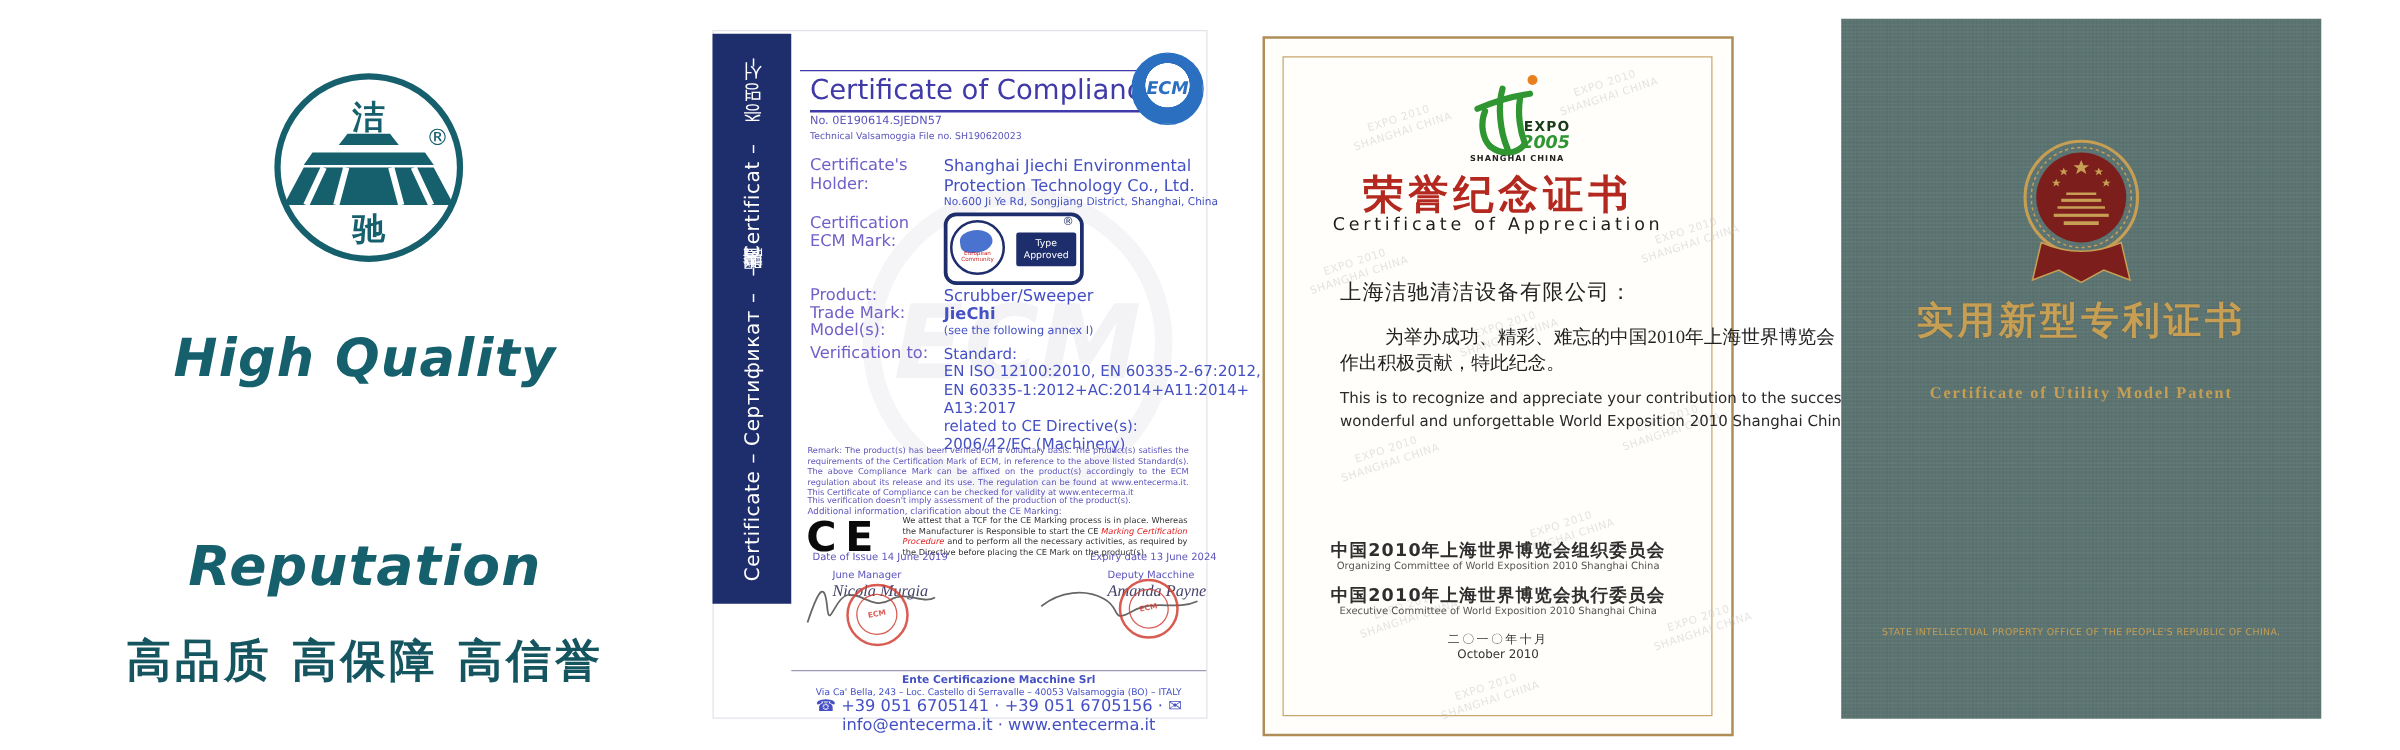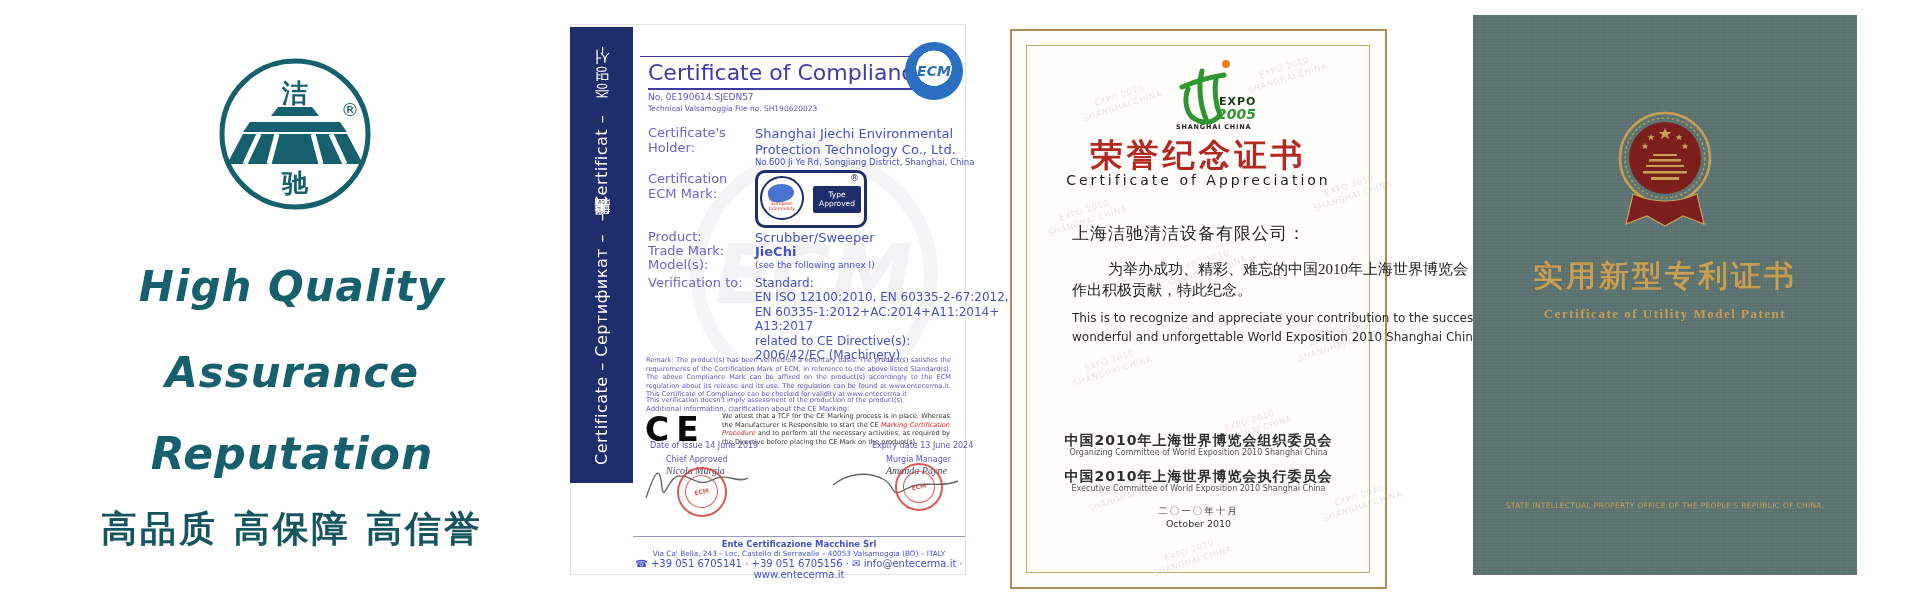--- a/index.html
+++ b/index.html
@@ -34,21 +34,21 @@
   .mark-circle{left:760px;top:176px;width:44px;height:44px;border:2px solid #1e2d6b;border-radius:50%;box-sizing:border-box;overflow:hidden;}
   .mark-blob{left:768px;top:184px;width:26px;height:18px;background:#4a72cf;border-radius:45% 55% 50% 40%;transform:rotate(-8deg);}
   .mark-ec{left:762px;top:202px;width:40px;font-size:4.5px;color:#d02020;text-align:center;line-height:1;}
   .mark-type{left:813px;top:186px;width:48px;height:27px;background:#1e2d6b;border-radius:2px;color:#fff;
              font-size:7.5px;display:flex;align-items:center;justify-content:center;text-align:center;line-height:1.15;}
   .mark-reg{left:850px;top:173px;font-size:9px;color:#1e2d6b;}
   .ce-mark{left:645px;top:410px;font-size:33px;font-weight:700;letter-spacing:7px;color:#0a0a0a;font-family:"DejaVu Sans",sans-serif;}
   .ce-red{color:#e02020;font-style:italic;}
   .sig-date{font-size:8px;color:#5d55bc;}
   .sig-role{font-size:8px;color:#5d55bc;}
-  .sig-name{font-size:10px;font-style:italic;color:#44436b;font-family:"Liberation Serif",serif;}
+  .sig-name{font-size:13px;font-style:italic;color:#44436b;font-family:"Liberation Serif",serif;}
   .stamp{border:2px solid #d24034;border-radius:50%;opacity:.85;display:flex;align-items:center;justify-content:center;}
   .stamp .inner{border:1px solid #d24034;border-radius:50%;width:68%;height:68%;display:flex;align-items:center;justify-content:center;
                 color:#d24034;font-size:6px;font-weight:700;transform:rotate(-12deg);}
   .cc-footrule{left:633px;top:536px;width:332px;border-top:1px solid #9a9ab8;}
   .cc-foot{left:633px;width:332px;text-align:center;color:#4450c4;}
   .cc-wm{left:690px;top:150px;width:220px;height:220px;border:14px solid rgba(50,50,110,.05);border-radius:50%;
          display:flex;align-items:center;justify-content:center;}
   .cc-wm span{font-size:82px;font-weight:700;font-style:italic;color:rgba(50,50,110,.06);}
 
   
@@ -83,21 +83,20 @@
     <path d="M-45,-12 L45,-12 L52,-2 L-52,-2 Z" fill="#15606c"></path>
     <path d="M-52,0 L52,0 L68,30 L-68,30 Z" fill="#15606c"></path>
     <line x1="-18" y1="0" x2="-26" y2="30" stroke="#ffffff" stroke-width="5"></line>
     <line x1="-36" y1="0" x2="-50" y2="30" stroke="#ffffff" stroke-width="5"></line>
     <line x1="18" y1="0" x2="26" y2="30" stroke="#ffffff" stroke-width="5"></line>
     <line x1="36" y1="0" x2="50" y2="30" stroke="#ffffff" stroke-width="5"></line>
     <text x="0" y="58" text-anchor="middle" font-size="26" font-weight="bold" fill="#15606c">驰</text>
   </svg>
 
   <div class="abs slogan c" style="left:67px;top:262px;width:450px;font-size:42px;">High Quality</div>
-  <div class="abs slogan c" style="left:67px;top:348px;width:450px;font-size:42px;">Assurance</div>
   <div class="abs slogan c" style="left:67px;top:428px;width:450px;font-size:44px;">Reputation</div>
   <div class="abs slogan-cn c" style="left:42px;top:505px;width:500px;font-size:36px;letter-spacing:3px;">高品质 高保障 高信誉</div>
 
   <div class="abs cc-page"></div>
 
   <div class="abs cc-wm">
       <span>ECM</span>
     </div>
 
   <div class="abs cc-sidebar">
@@ -144,43 +143,43 @@
 
   <div class="abs cc-tiny jus" style="left:646px;top:356px;">Remark: The product(s) has been verified on a voluntary basis. The product(s) satisfies the requirements of the Certification Mark of ECM, in reference to the above listed Standard(s). The above Compliance Mark can be affixed on the product(s) accordingly to the ECM regulation about its release and its use. The regulation can be found at www.entecerma.it. This Certificate of Compliance can be checked for validity at www.entecerma.it</div>
   <div class="abs cc-tiny" style="left:646px;top:396px;">This verification doesn't imply assessment of the production of the product(s).</div>
   <div class="abs cc-tiny" style="left:646px;top:405px;font-size:7px;">Additional information, clarification about the CE Marking:</div>
 
   <div class="abs ce-mark">CE</div>
   <div class="abs cc-tiny jus" style="left:722px;top:412px;width:228px;color:#333;"><span>We attest that a TCF for the CE Marking process is in place. Whereas the Manufacturer is Responsible to start the CE </span><span class="ce-red">Marking Certification Procedure</span><span> and to perform all the necessary activities, as required by the Directive before placing the CE Mark on the product(s).</span></div>
 
   <div class="abs sig-date" style="left:650px;top:441px;">Date of Issue 14 June 2019</div>
   <div class="abs sig-date" style="left:872px;top:441px;">Expiry date 13 June 2024</div>
-  <div class="abs sig-role" style="left:666px;top:455px;">Chief Approved</div>
+  <div class="abs sig-role" style="left:666px;top:455px;">June Manager</div>
   <div class="abs sig-name" style="left:666px;top:465px;">Nicola Murgia</div>
-  <div class="abs sig-role" style="left:886px;top:455px;">Murgia Manager</div>
+  <div class="abs sig-role" style="left:886px;top:455px;">Deputy Macchine</div>
   <div class="abs sig-name" style="left:886px;top:465px;font-family:Liberation Serif, serif;">Amanda Payne</div>
 
   <svg class="abs" style="left:638px;top:458px;" width="115" height="50" viewBox="0 0 115 50">
     <path d="M8 40 C18 10 22 8 24 30 C26 44 30 20 40 18 C52 16 60 30 74 22 C88 14 100 26 110 20" fill="none" stroke="#666" stroke-width="1.4"></path>
   </svg>
   <svg class="abs" style="left:828px;top:455px;" width="135" height="50" viewBox="0 0 135 50">
     <path d="M5 30 C20 18 40 16 55 24 C70 32 60 44 78 34 C96 24 112 34 130 26" fill="none" stroke="#666" stroke-width="1.4"></path>
   </svg>
 
   <div class="abs stamp" style="left:677px;top:467px;width:46px;height:46px;">
     <div class="inner">ECM</div>
   </div>
   <div class="abs stamp" style="left:895px;top:463px;width:44px;height:44px;">
     <div class="inner">ECM</div>
   </div>
 
   <div class="abs cc-footrule"></div>
   <div class="abs cc-foot" style="top:539px;font-size:8.5px;font-weight:700;">Ente Certificazione Macchine Srl</div>
   <div class="abs cc-foot" style="top:549px;font-size:7.3px;">Via Ca' Bella, 243 – Loc. Castello di Serravalle – 40053 Valsamoggia (BO) – ITALY</div>
-  <div class="abs cc-foot" style="top:558px;font-size:10px;">☎ +39 051 6705141 · +39 051 6705156 · ✉ info@entecerma.it · www.entecerma.it</div>
+  <div class="abs cc-foot" style="top:558px;font-size:13px;">☎ +39 051 6705141 · +39 051 6705156 · ✉ info@entecerma.it · www.entecerma.it</div>
 
   <div class="abs ex-page"></div>
   <div class="abs ex-inner"></div>
 
   <div class="abs wm" style="left:1080px;top:90px;">EXPO 2010
 SHANGHAI CHINA</div>
   <div class="abs wm" style="left:1245px;top:62px;">EXPO 2010
 SHANGHAI CHINA</div>
   <div class="abs wm" style="left:1310px;top:180px;">EXPO 2010
 SHANGHAI CHINA</div>
@@ -241,17 +240,17 @@
     <path d="M32 33 l1 2.3 2.5 0 -2 1.5 .8 2.4 -2.3 -1.5 -2.3 1.5 .8 -2.4 -2 -1.5 2.5 0 Z" fill="#c79f54"></path>
     <path d="M72 33 l1 2.3 2.5 0 -2 1.5 .8 2.4 -2.3 -1.5 -2.3 1.5 .8 -2.4 -2 -1.5 2.5 0 Z" fill="#c79f54"></path>
     <rect x="40" y="44" width="24" height="2" fill="#c79f54"></rect>
     <rect x="36" y="49" width="32" height="2.5" fill="#c79f54"></rect>
     <rect x="33" y="55" width="38" height="2" fill="#c79f54"></rect>
     <rect x="30" y="61" width="44" height="2.5" fill="#c79f54"></rect>
     <rect x="38" y="67" width="28" height="3" fill="#c79f54"></rect>
     <path d="M20 84 L13 114 L34 106 L52 116 L70 106 L91 114 L84 84 Q52 98 20 84 Z" fill="#7c1f1c" stroke="#c79f54" stroke-width="1.2"></path>
   </svg>
 
-  <div class="abs pt-block pt-title-cn" style="top:256px;">实用新型专利证书</div>
+  <div class="abs pt-block pt-title-cn" style="top:236px;">实用新型专利证书</div>
   <div class="abs pt-block pt-title-en" style="top:306px;">Certificate of Utility Model Patent</div>
   <div class="abs pt-block pt-office-en" style="top:501px;">STATE INTELLECTUAL PROPERTY OFFICE OF THE PEOPLE'S REPUBLIC OF CHINA.</div>
 
 </div>
 
 </body></html>

